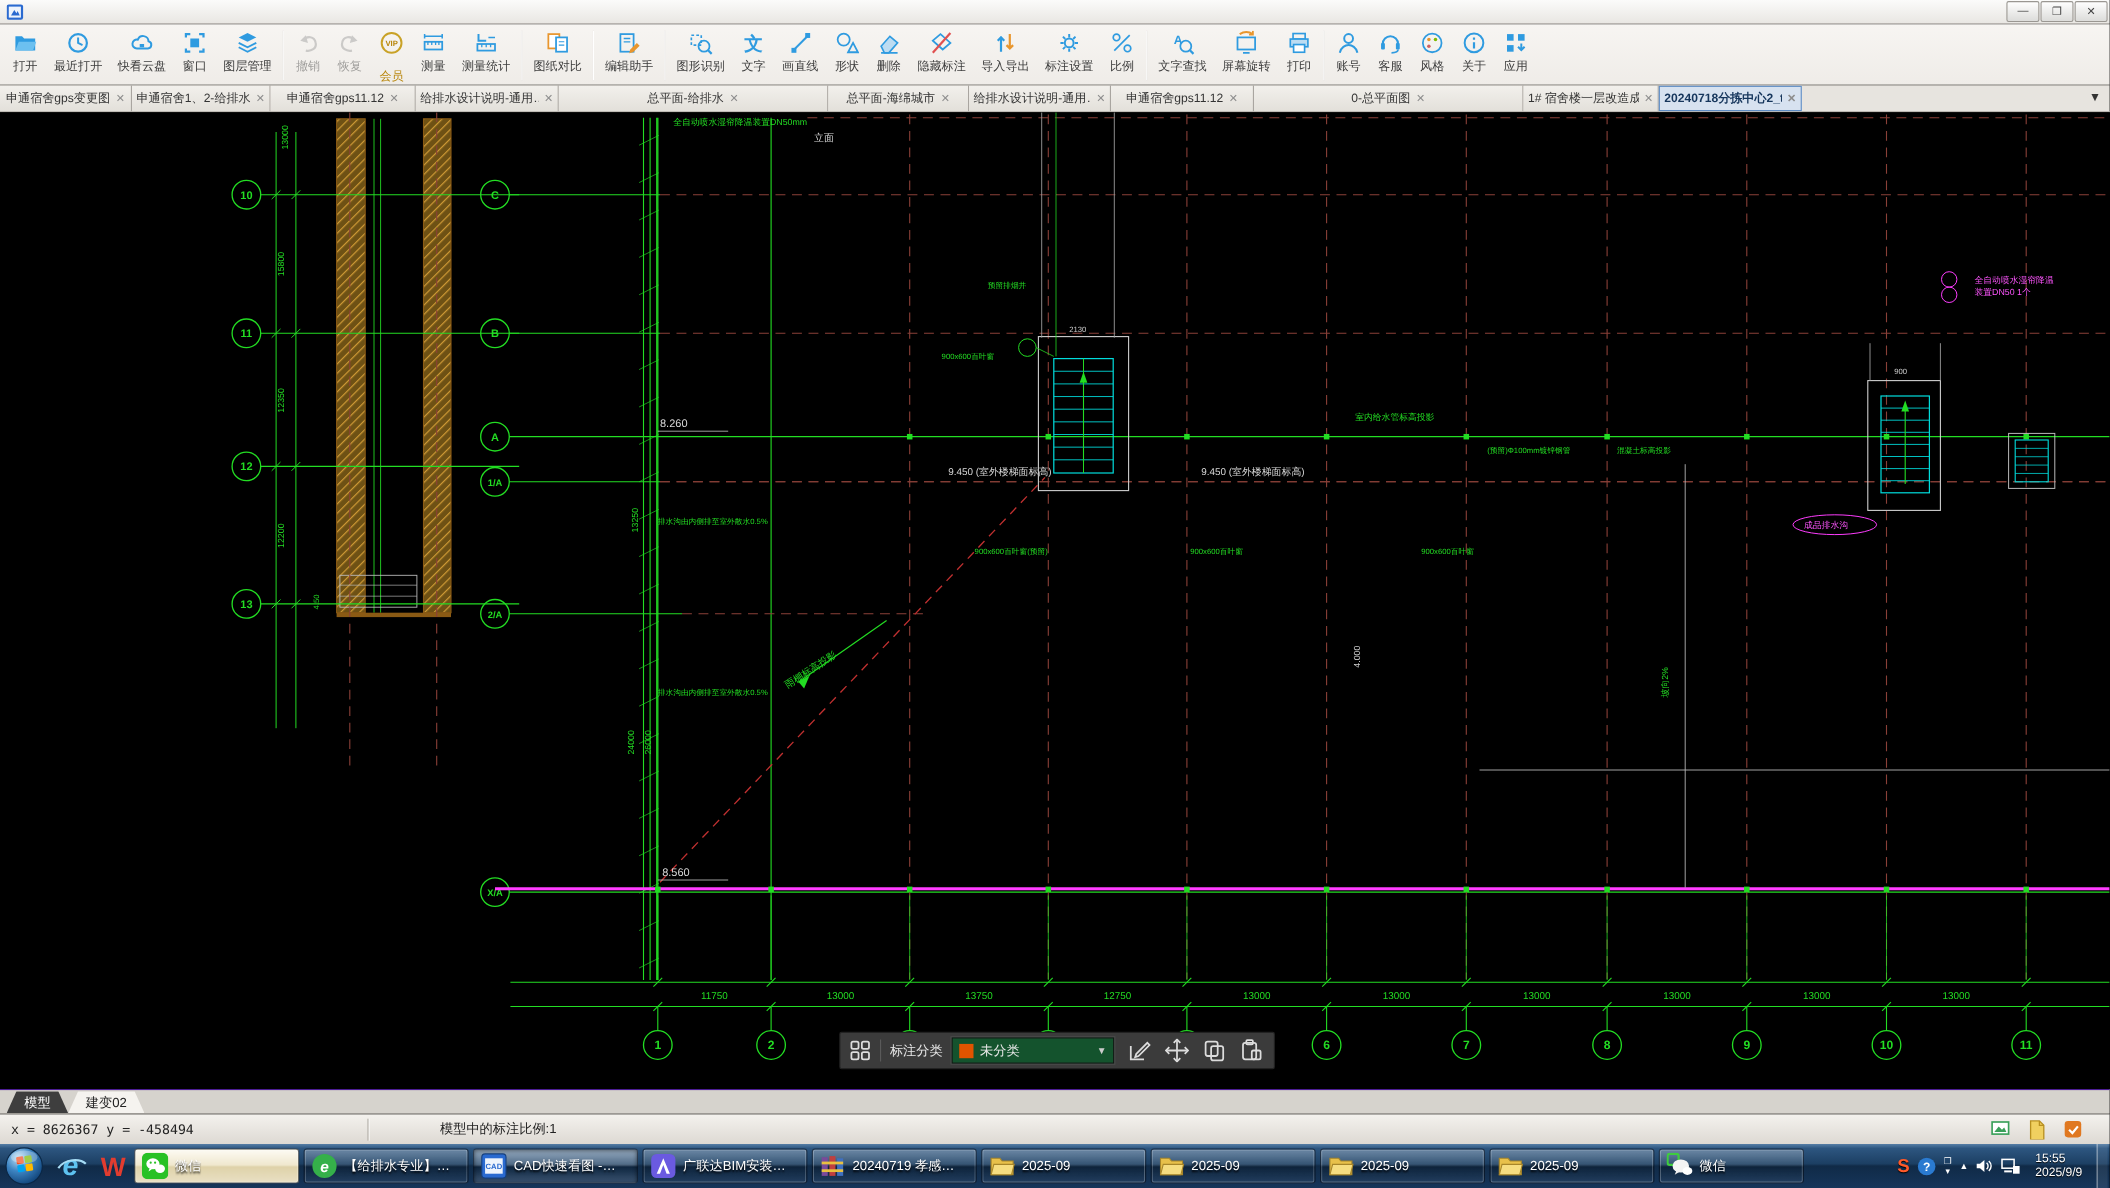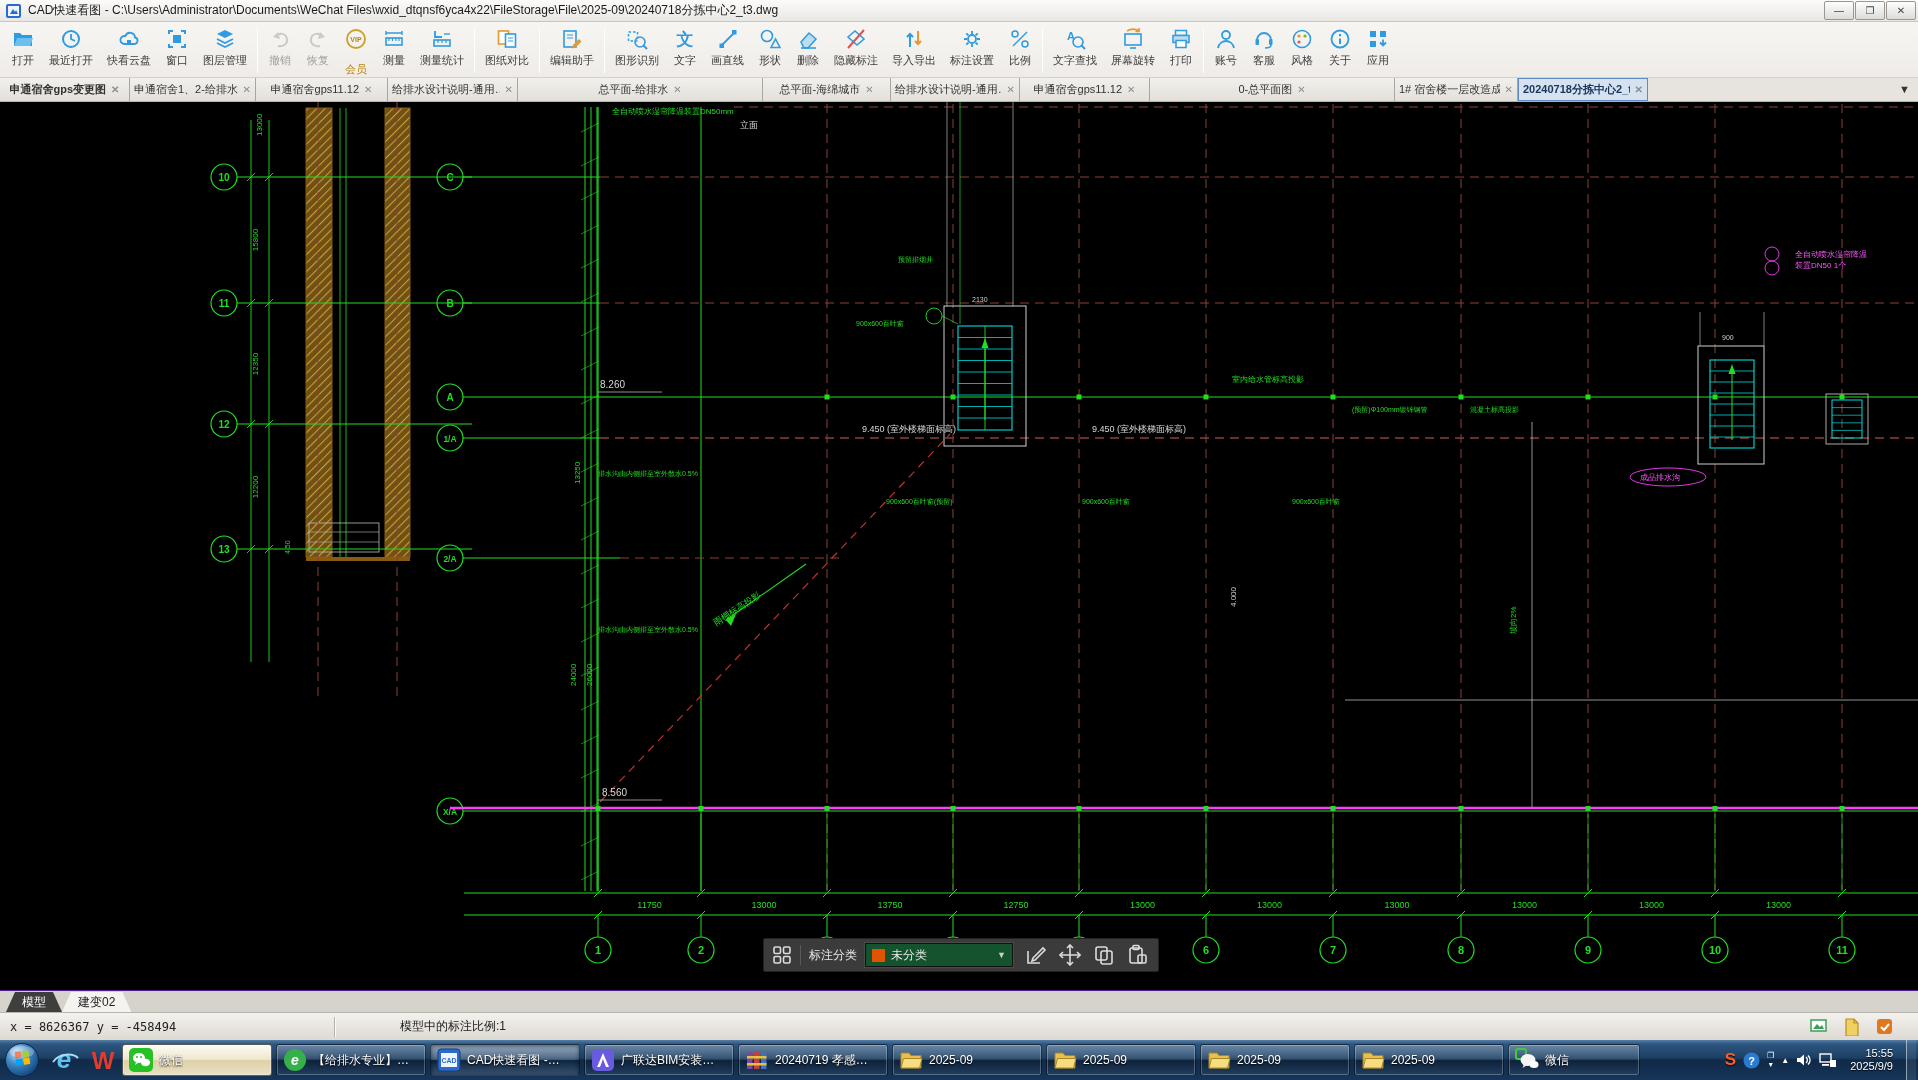--- a/index.html
+++ b/index.html
@@ -72,36 +72,35 @@
   .tbtn { height:32px; width:150px; flex:none; margin-right:4px; border-radius:3px; border:1px solid rgba(5,15,30,.65);
     background:linear-gradient(180deg,rgba(255,255,255,.30),rgba(255,255,255,.10) 48%,rgba(0,0,0,.18) 52%,rgba(255,255,255,.06));
     box-shadow:inset 0 0 0 1px rgba(255,255,255,.25); display:flex; align-items:center; gap:6px; padding:0 6px; overflow:hidden; }
   .tbtn .lbl { color:#fff; font-size:12px; text-shadow:0 1px 2px #000; white-space:nowrap; overflow:hidden; }
   .tbtn.highlight { background:linear-gradient(180deg,#fdfbf4,#efe7cd 48%,#ded1a8 52%,#e9e0c4); }
   .tbtn.pressed { background:linear-gradient(180deg,rgba(255,255,255,.5),rgba(255,255,255,.22) 48%,rgba(0,0,0,.12) 52%,rgba(255,255,255,.16));
     box-shadow:inset 0 1px 4px rgba(0,0,0,.5); }
   .tbtn .tic { width:24px; height:24px; flex:none; }
   .tray { position:absolute; right:0; top:0; height:40px; display:flex; align-items:center; gap:7px; padding-right:2px; }
   .trayic { color:#fff; display:flex; align-items:center; justify-content:center; }
-  .clock { color:#fff; font-size:11px; text-align:right; line-height:13px; text-shadow:0 1px 1px #000; margin:0 6px; }
+  .clock { color:#fff; font-size:11px; text-align:left; line-height:13px; text-shadow:0 1px 1px #000; margin:0 6px; }
   .showdesk { width:10px; height:40px; border-left:1px solid rgba(255,255,255,.5); background:rgba(255,255,255,.08); }
   .mini-col { display:flex; flex-direction:column; align-items:center; line-height:9px; color:#fff; font-size:8px; }
 </style>
 </head>
 <body>
 
 <div class="titlebar">
   <div class="app-icon">
     <svg width="16" height="16">
         <rect x="0" y="1" width="15" height="14" rx="2" fill="#2a6ad0"></rect>
         <rect x="2" y="3" width="11" height="10" fill="#eef4fc"></rect>
         <path d="M4 11l3-5 2 3 1-2 2 4z" fill="#2a6ad0"></path>
       </svg>
   </div>
-  <div class="title-text">CAD快速看图 - C:\Users\Administrator\Documents\WeChat Files\wxid_dtqnsf6yca4x22\FileStorage\File\2025-09\20240718分拣中心2_t3.dwg</div>
   <div class="win-btns">
     <div class="win-btn">—</div>
     <div class="win-btn">❐</div>
     <div class="win-btn">✕</div>
   </div>
 </div>
 
 <div class="toolbar" id="toolbar">
     <div class="tool">
       <span class="ticon">
@@ -383,21 +382,21 @@
           <rect x="13" y="3" width="6" height="6" fill="#2f9be0"></rect>
           <rect x="3" y="13" width="6" height="6" fill="#2f9be0"></rect>
           <path d="M16 11.5v6M13 14.5l3 3 3-3" stroke="#2f9be0" stroke-width="1.8" fill="none"></path>
         </svg>
       </span>
       <span>应用</span>
     </div>
   </div>
 
 <div class="tabbar" id="tabbar">
-    <div class="doc-tab" style="width: 130px; font-weight: bold;">
+    <div class="doc-tab" style="width: 120px;">
       <span style="overflow: hidden; white-space: nowrap;">申通宿舍gps变更图</span>
       <span class="x">✕</span>
     </div>
     <div class="doc-tab" style="width: 126px;">
       <span style="overflow: hidden; white-space: nowrap;">申通宿舍1、2-给排水…</span>
       <span class="x">✕</span>
     </div>
     <div class="doc-tab" style="width: 132px;">
       <span style="overflow: hidden; white-space: nowrap;">申通宿舍gps11.12</span>
       <span class="x">✕</span>

